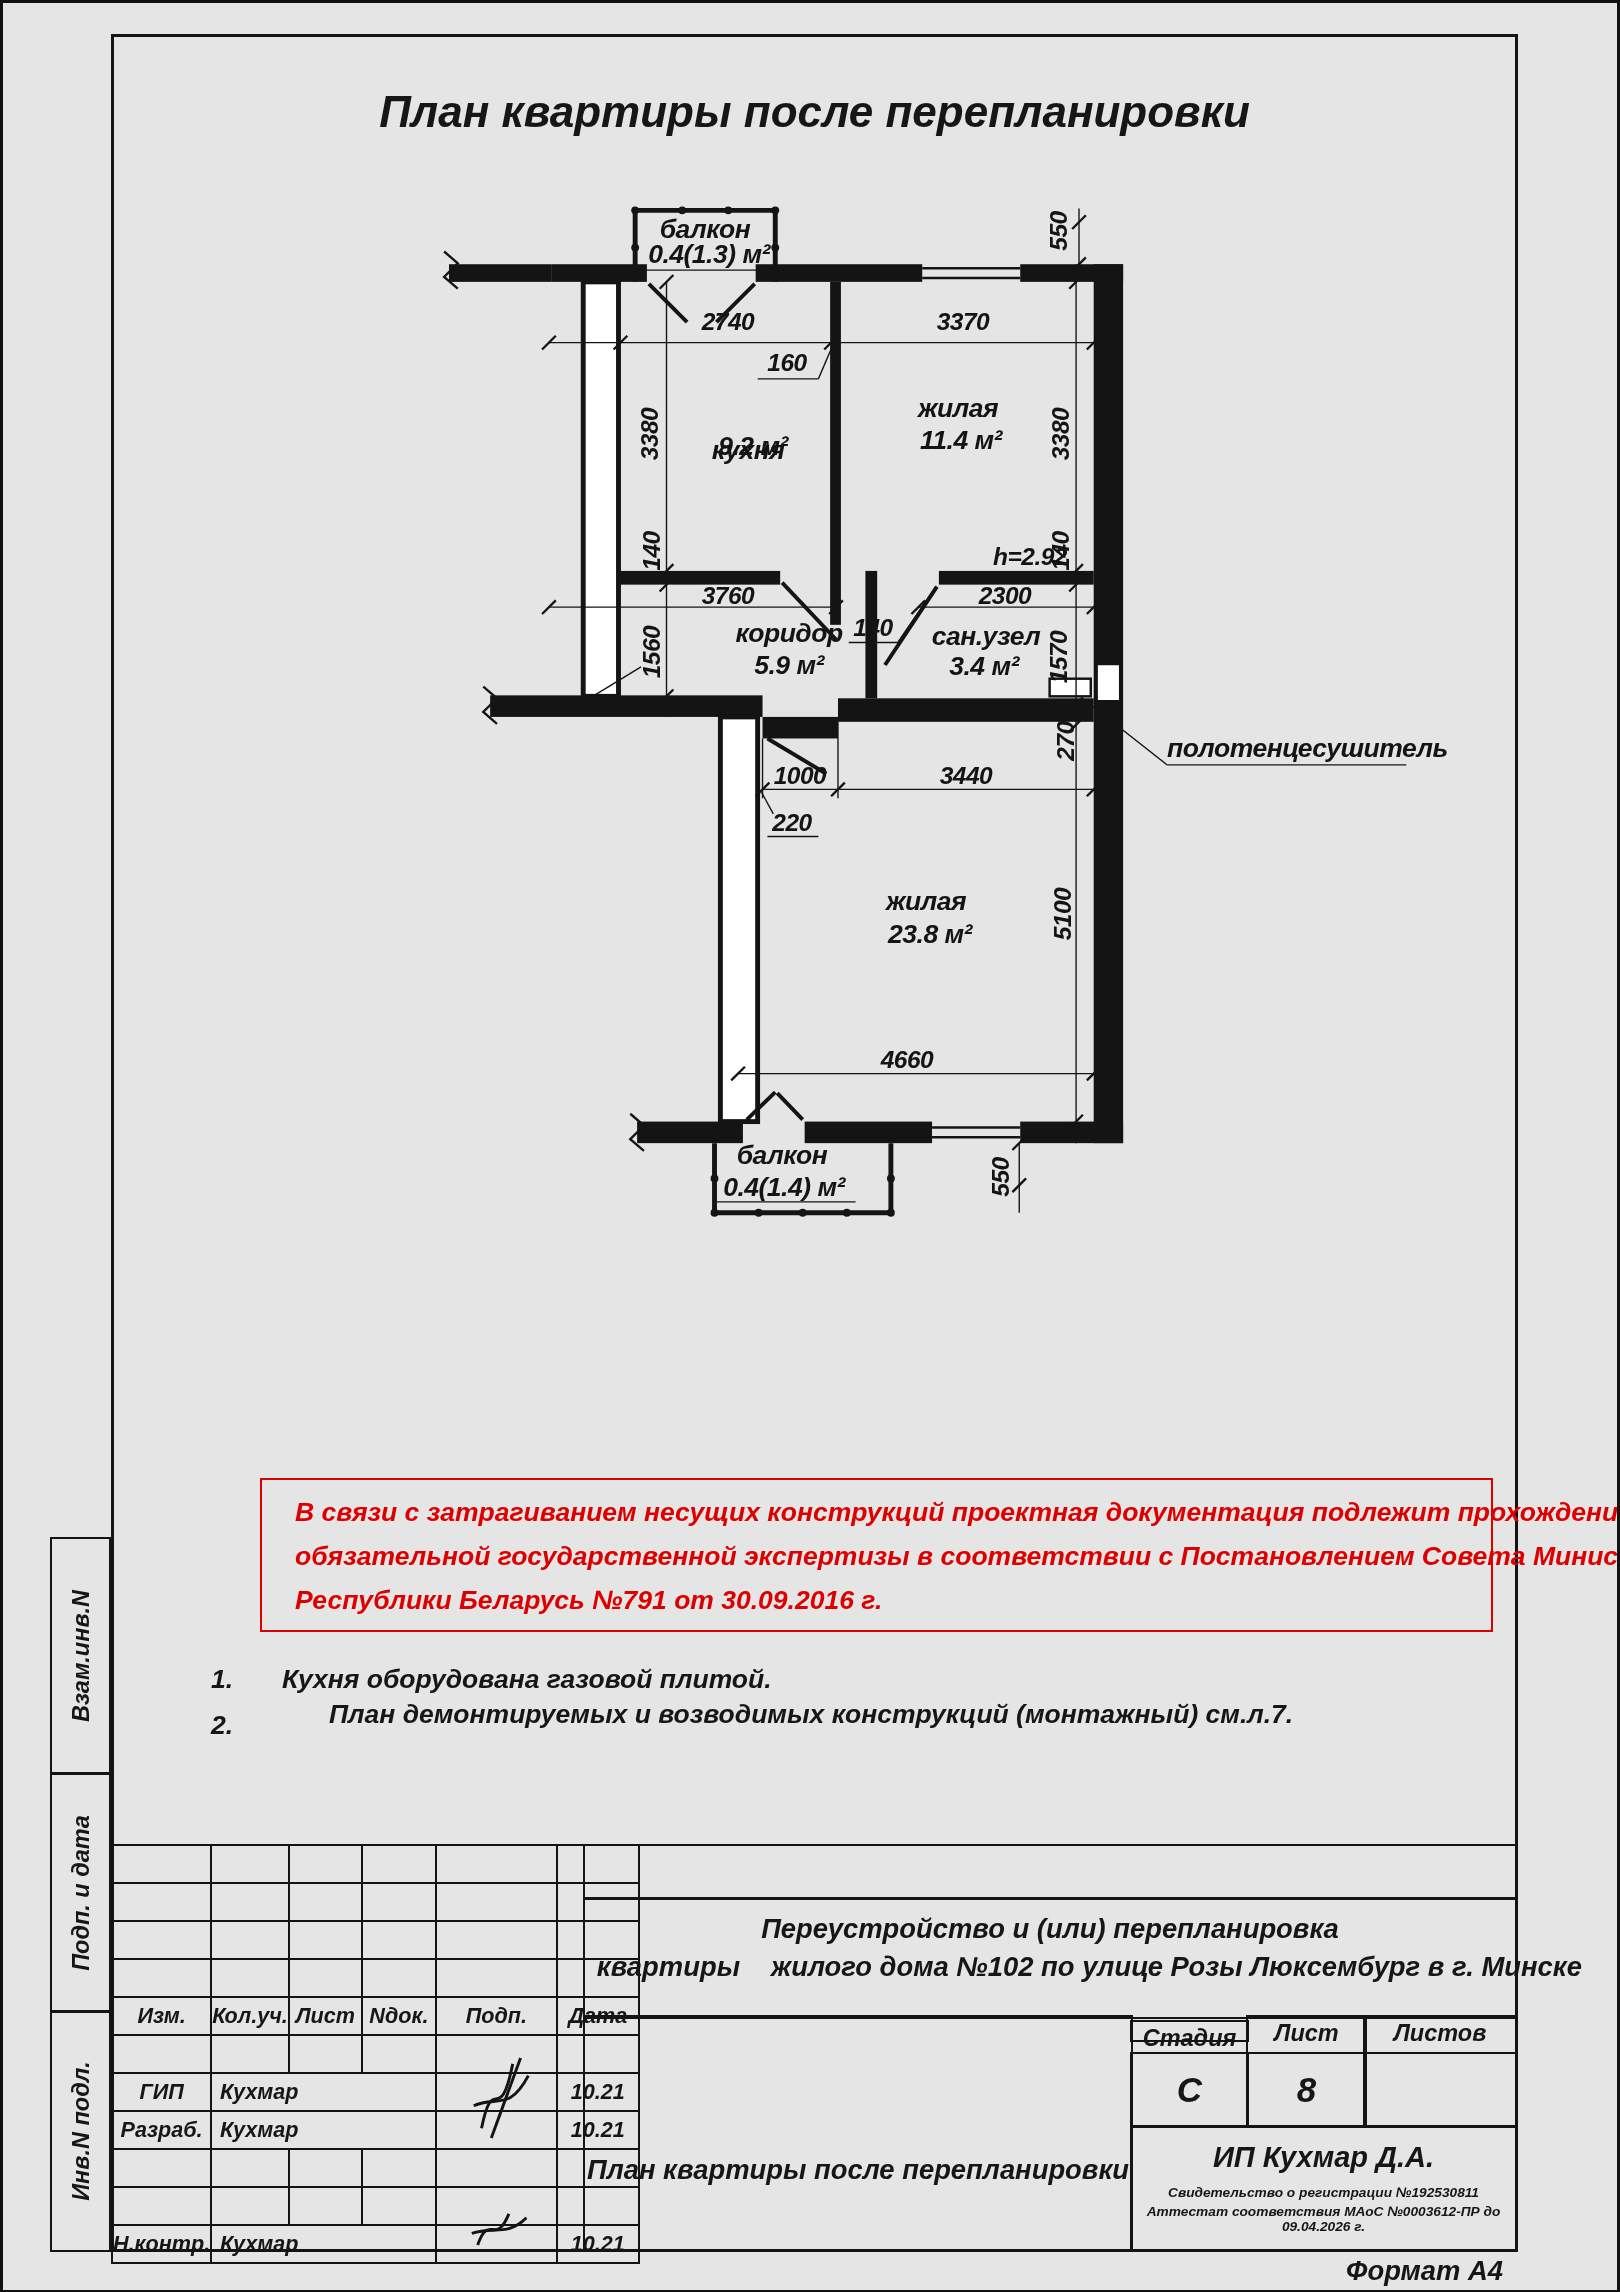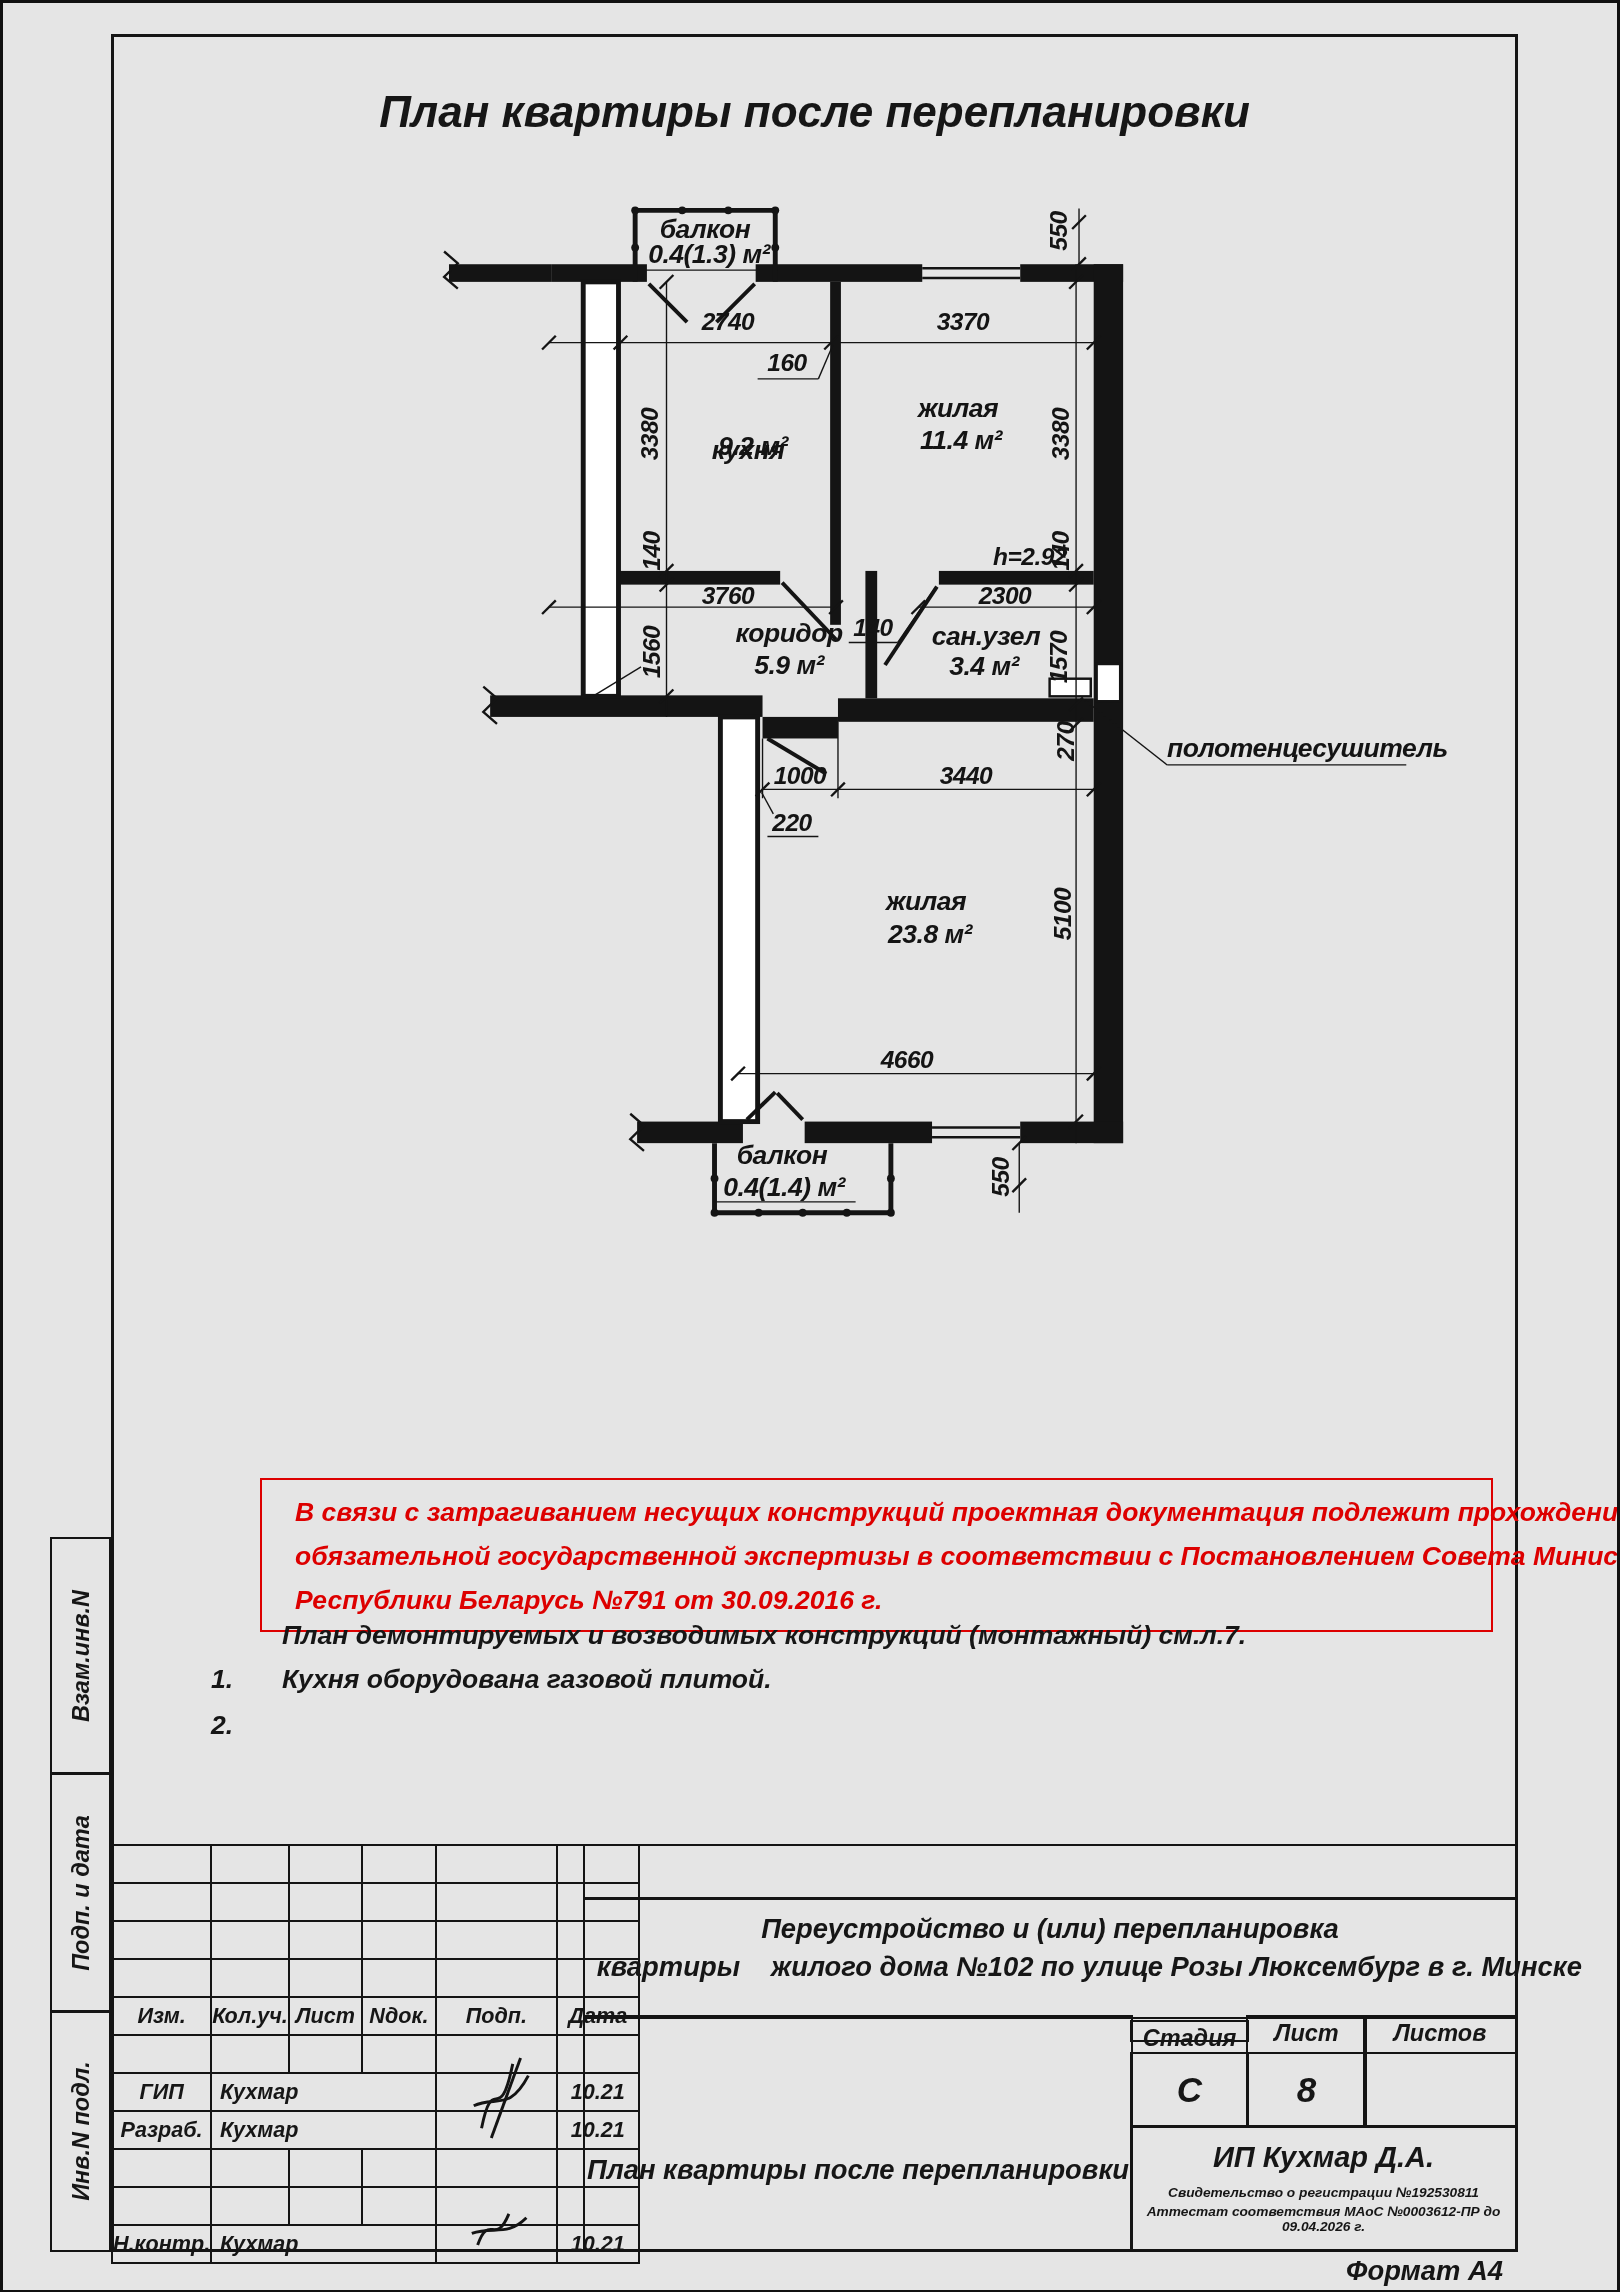--- a/index.html
+++ b/index.html
@@ -220,21 +220,21 @@
 
   <div id="warning-box">
     <div>В связи с затрагиванием несущих конструкций проектная документация подлежит прохождению</div>
     <div>обязательной государственной экспертизы в соответствии с Постановлением Совета Министров</div>
     <div>Республики Беларусь  №791 от  30.09.2016 г.</div>
   </div>
 
   <div class="note-num" style="top:1661px;">1.</div>
   <div class="note-text" style="top:1661px;">Кухня оборудована газовой плитой.</div>
   <div class="note-num" style="top:1707px;">2.</div>
-  <div class="note-text" style="top:1617px;">План демонтируемых и возводимых конструкций (монтажный) см.л.7.</div>
+  <div class="note-text" style="top:1696px;margin-left:47px;">План демонтируемых и возводимых конструкций (монтажный) см.л.7.</div>
 
   <div class="side-cell" style="top:1534px;height:238px;">
     <span>Взам.инв.N</span>
   </div>
   <div class="side-cell" style="top:1769px;height:241px;">
     <span>Подп. и дата</span>
   </div>
   <div class="side-cell" style="top:2007px;height:242px;">
     <span>Инв.N подл.</span>
   </div>

